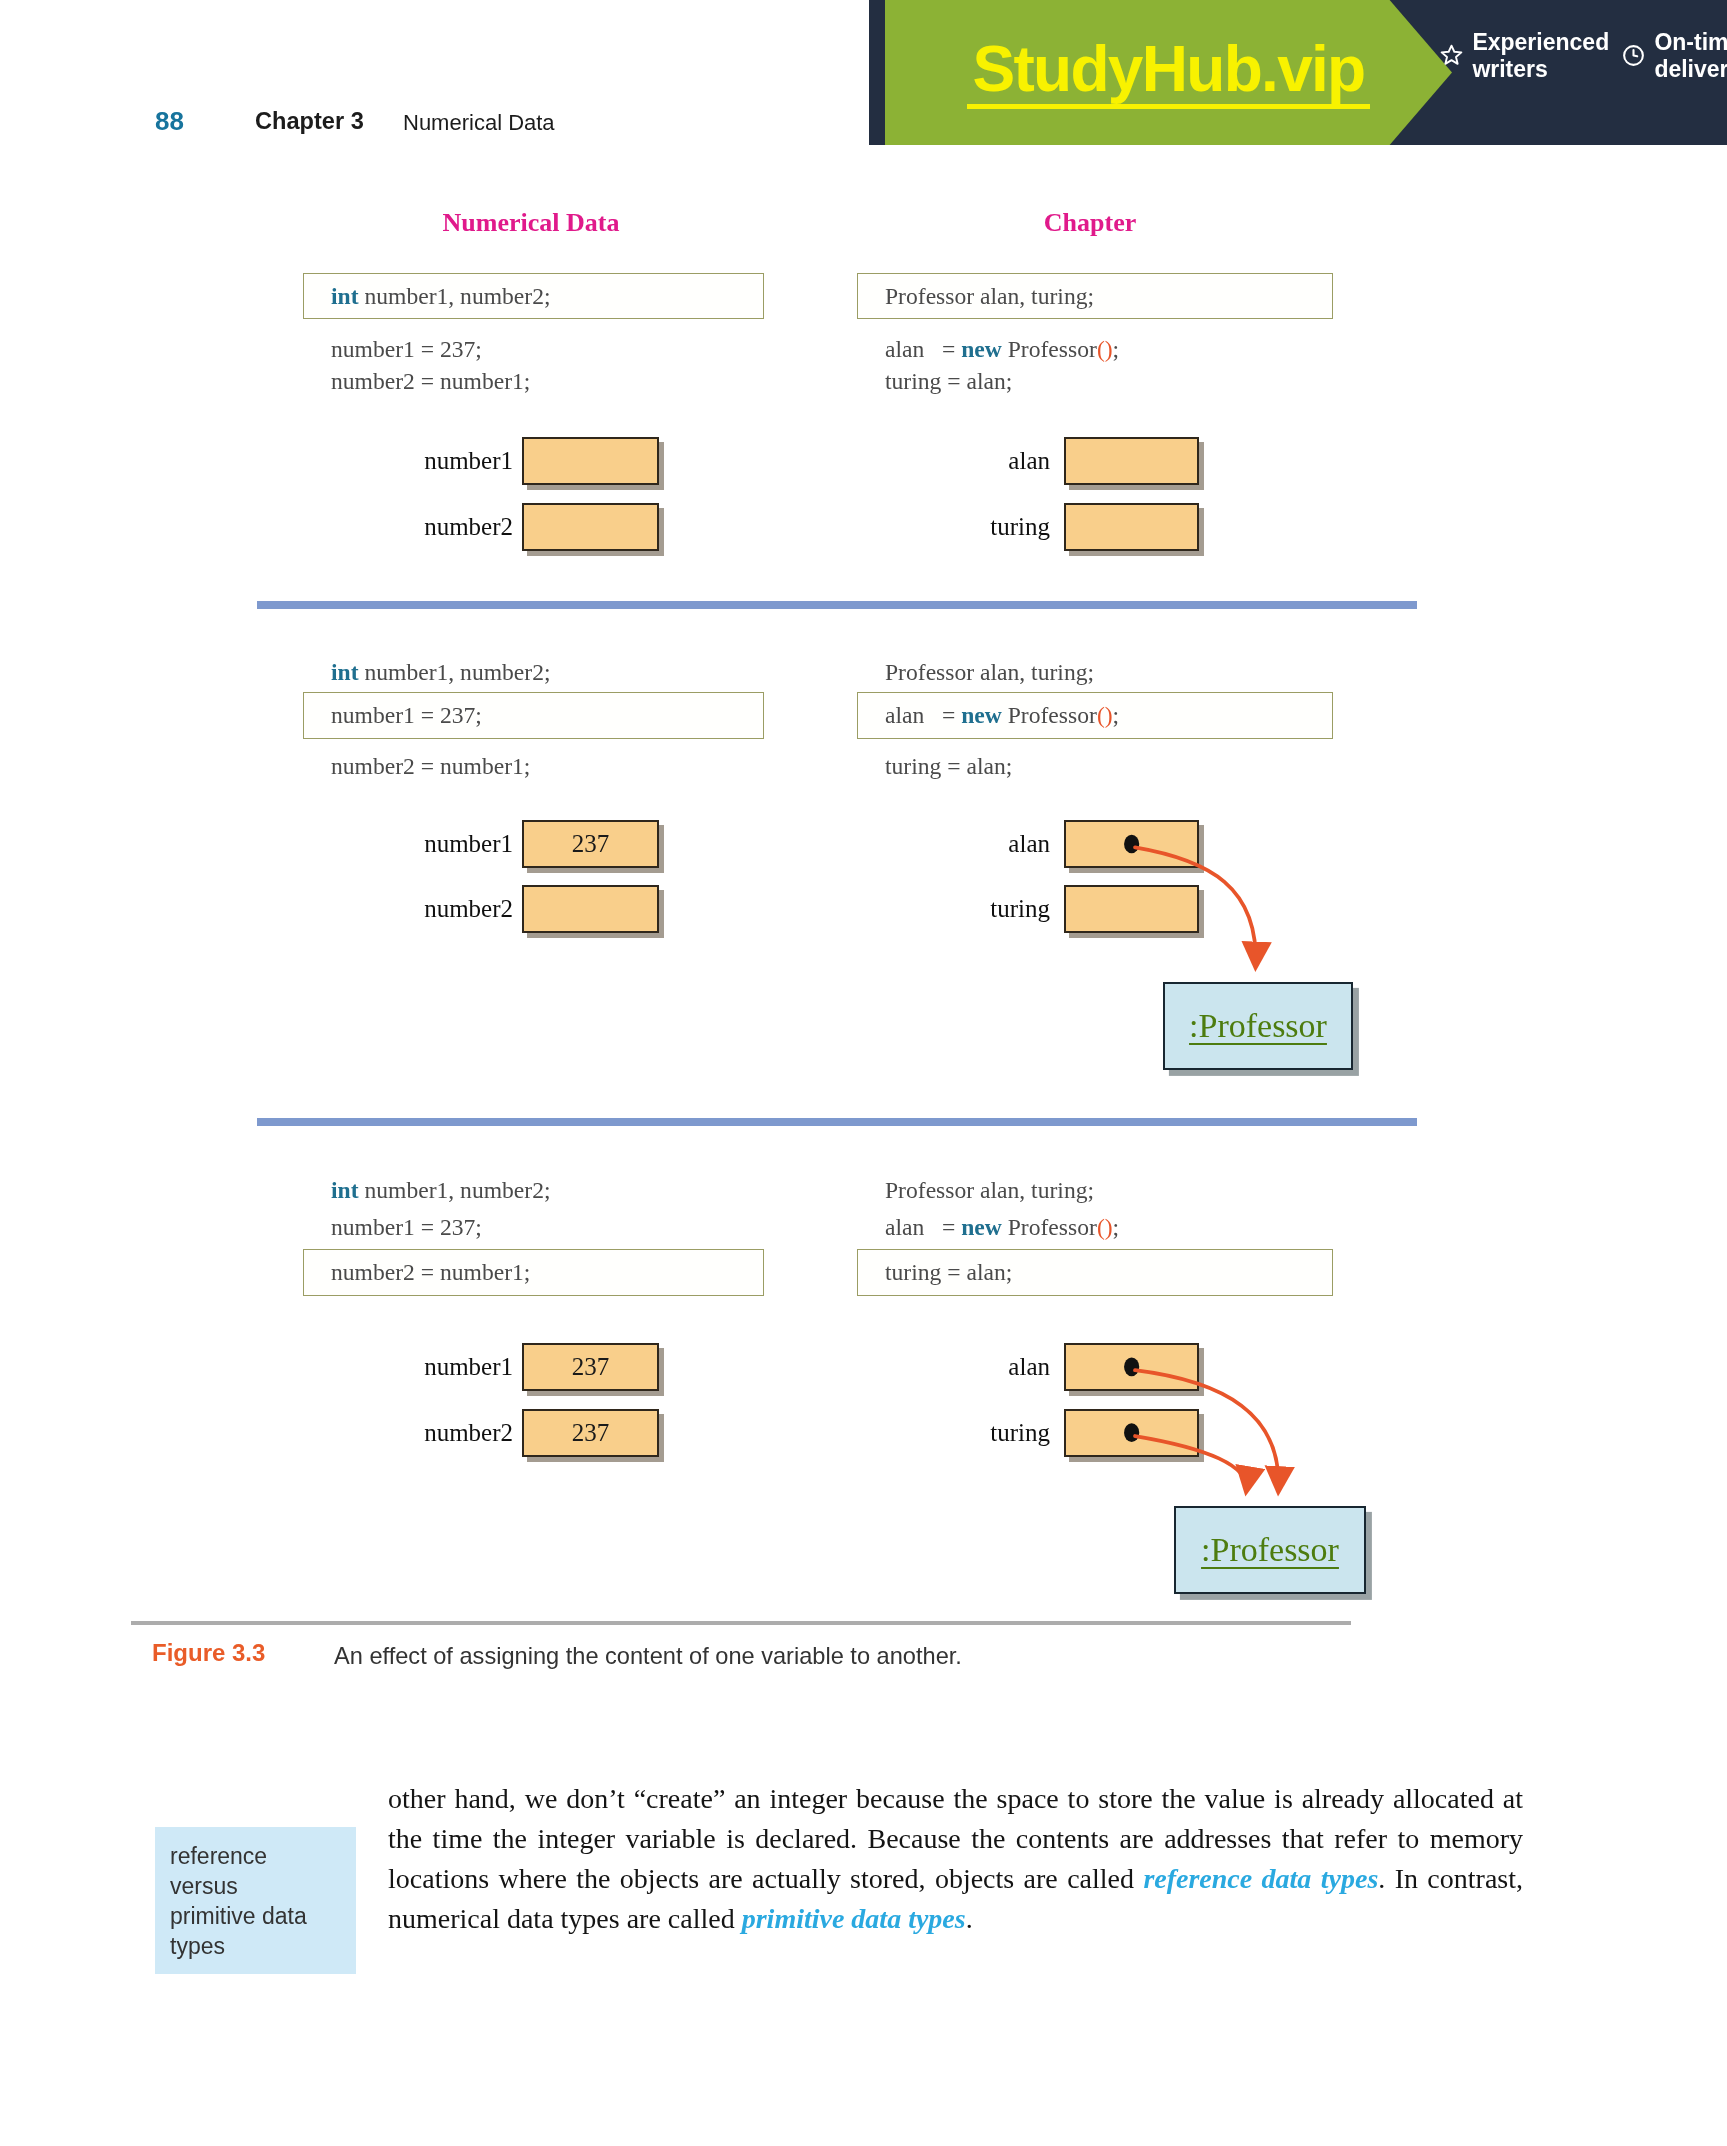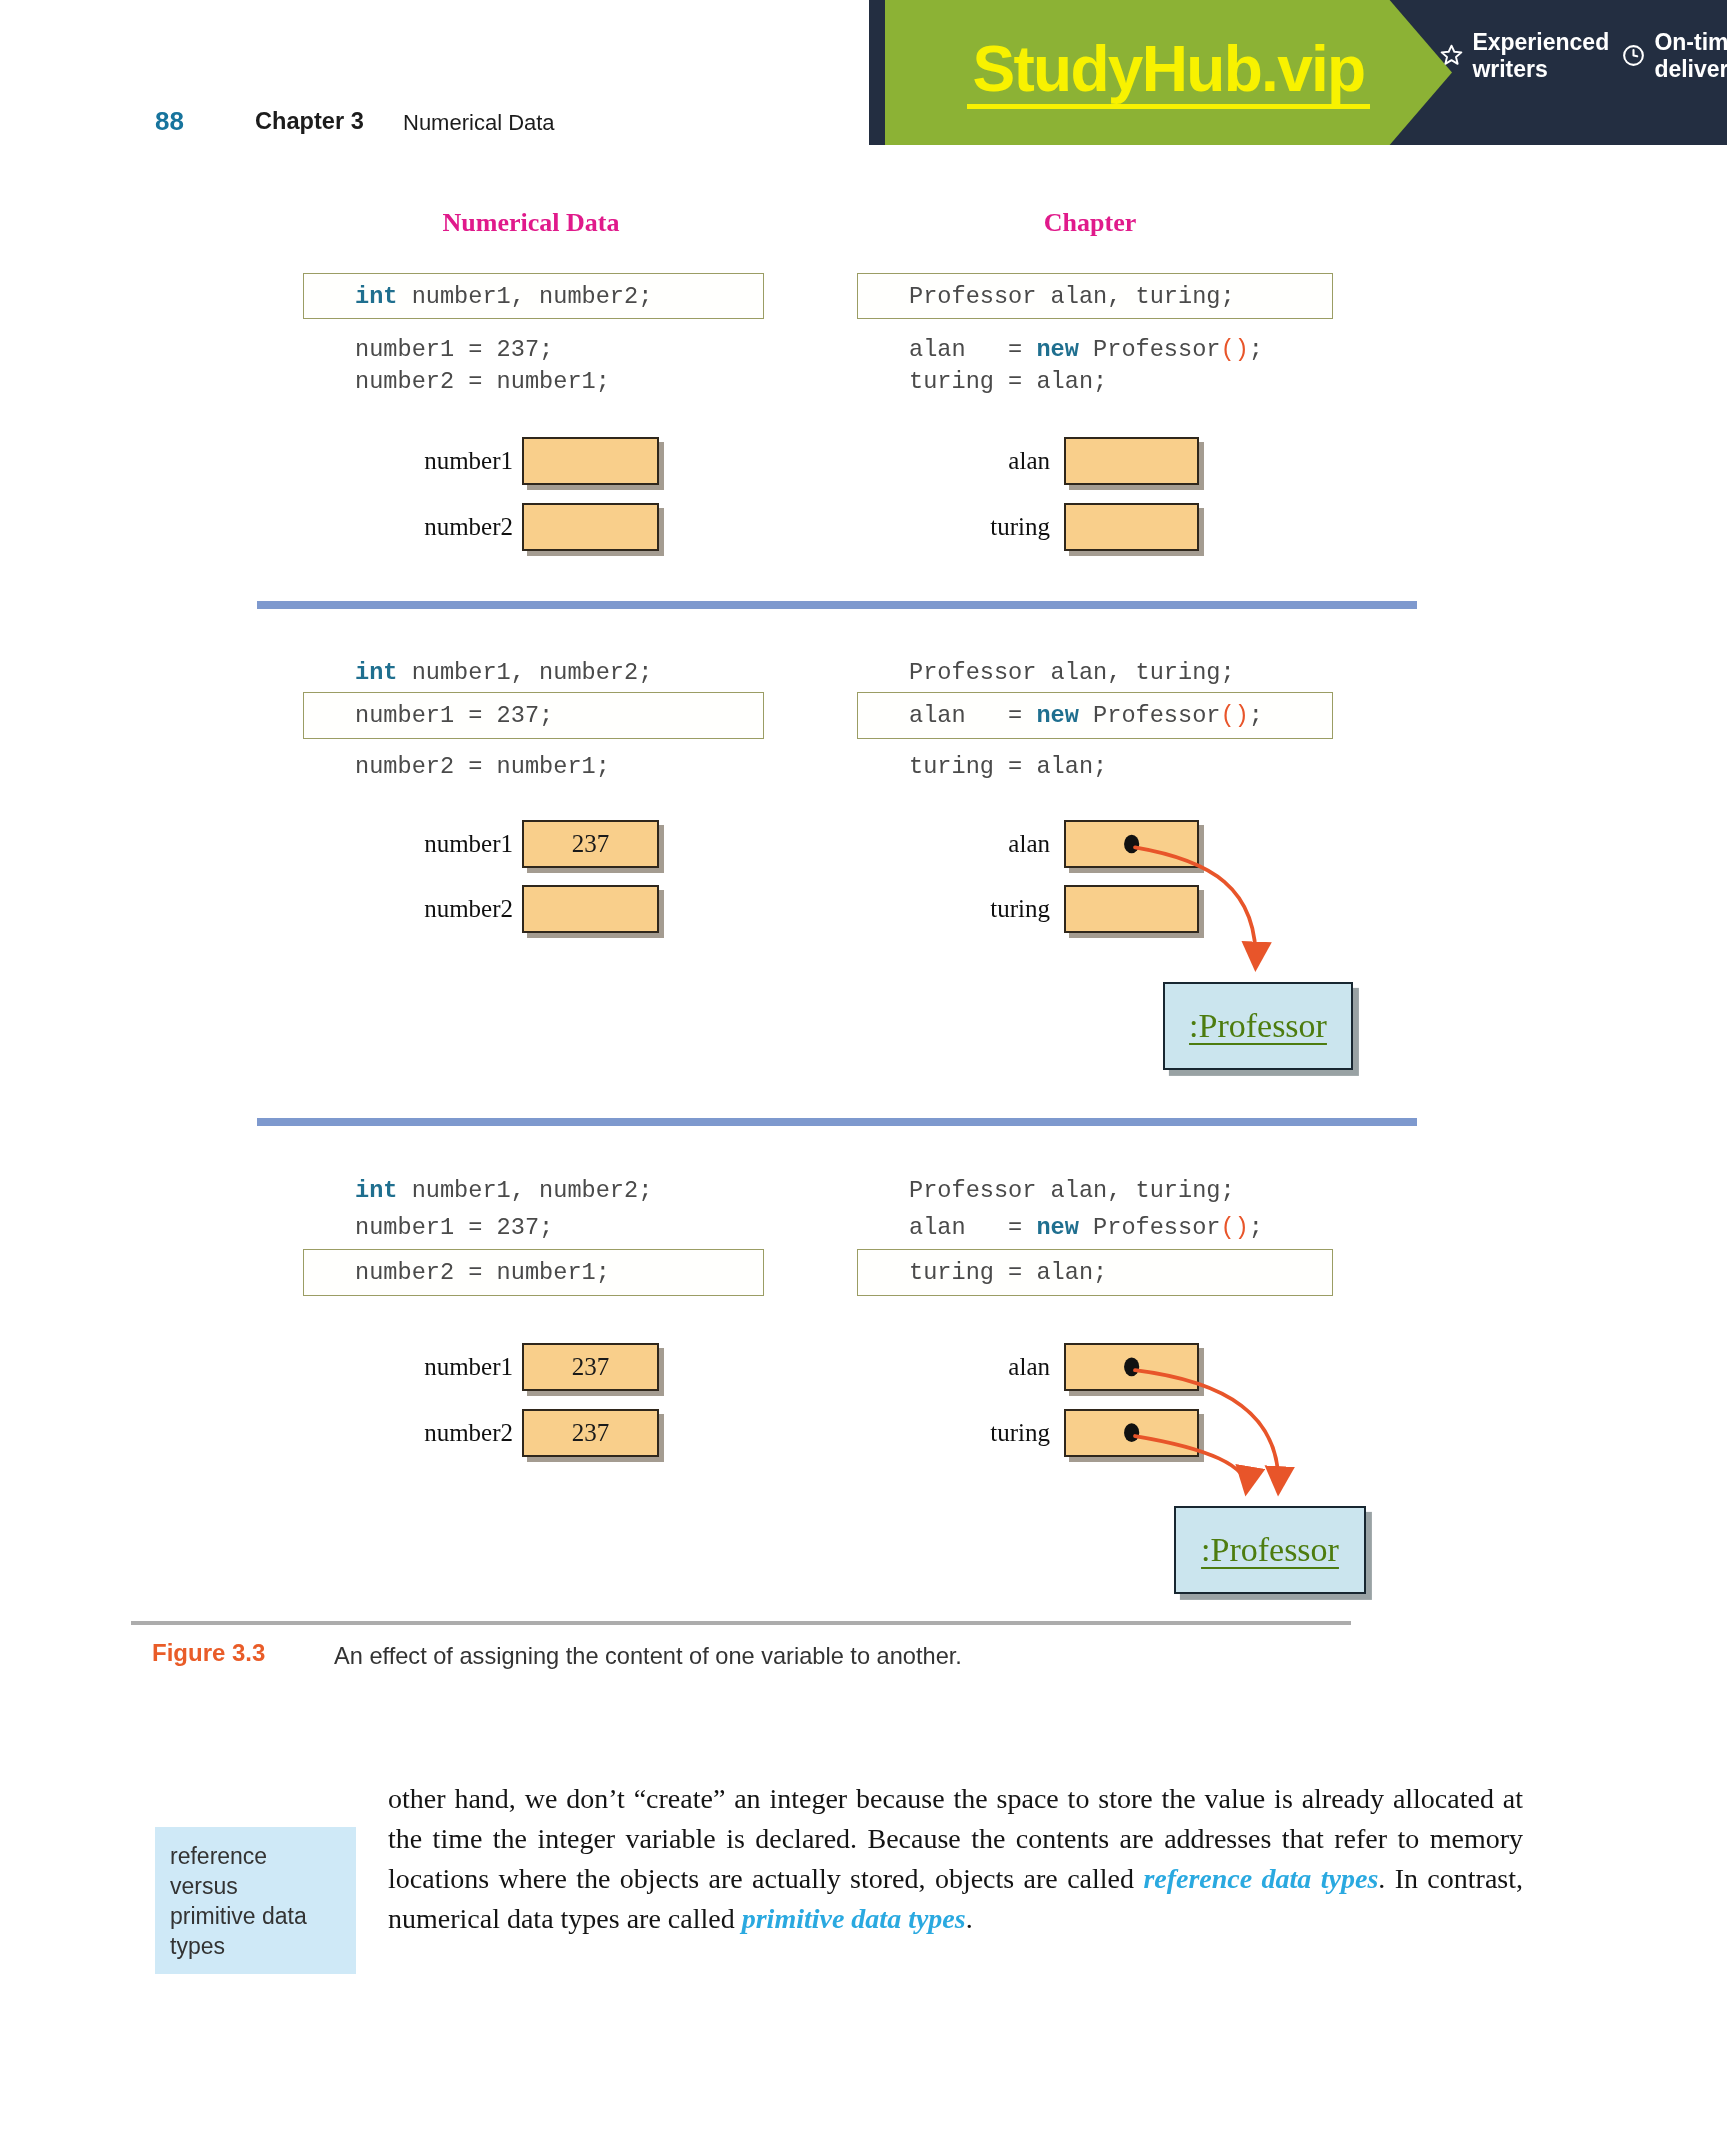--- a/index.html
+++ b/index.html
@@ -20,22 +20,22 @@
   .feat svg{display:block;}
 
   
   .pagenum{left:155px;top:106px;font-size:26px;font-weight:bold;color:#17749d;}
   .chapter{left:255px;top:108px;font-size:23.6px;font-weight:bold;color:#1c1c1c;}
   .section{left:403px;top:110px;font-size:22px;color:#1c1c1c;}
 
   
   .colhead{font-family:"Liberation Serif",serif;font-weight:bold;font-size:26px;
            color:#e01a8b;text-align:center;width:304px;}
-  .code{font-family:Liberation Mono, monospace;font-size:23.6px;
-        color:#4a4a4a;white-space:pre;margin-left:24px;}
+  .code{font-family:Liberation Serif, serif;font-size:23.6px;
+        color:#4a4a4a;white-space:pre;}
   .kw{color:#1f6f8f;font-weight:bold;}
   .paren{color:#e8552a;}
   .codebox{border:1.7px solid #9b9d64;background:#fffffd;display:flex;align-items:center;
            padding-left:27px;box-sizing:border-box;}
   .tanbox{background:#f9cf8b;border:2.5px solid #2f271c;box-shadow:5px 5px 0 rgba(90,75,55,.55);
           box-sizing:border-box;}
   .varlabel{font-family:"Liberation Serif",serif;font-size:25px;color:#101010;text-align:right;}
   .varvalue{font-family:"Liberation Serif",serif;font-size:25px;color:#1a1a1a;
             display:flex;align-items:center;justify-content:center;width:100%;height:100%;}
   .objbox{background:#cbe5ee;border:2.5px solid #182731;box-shadow:5.9px 5.9px 0 rgba(70,85,90,.55);

